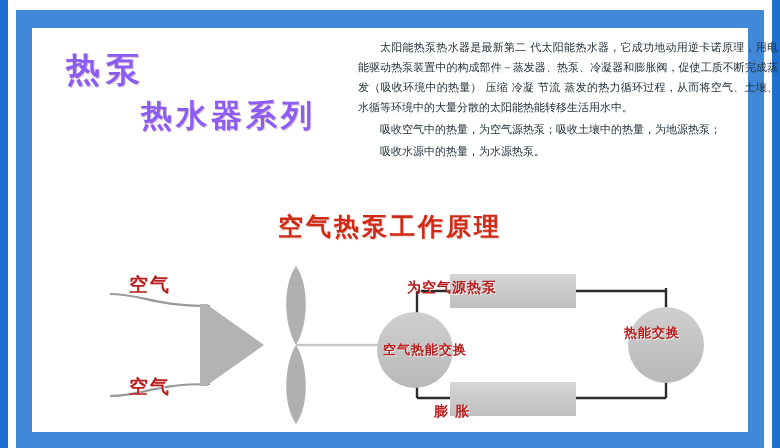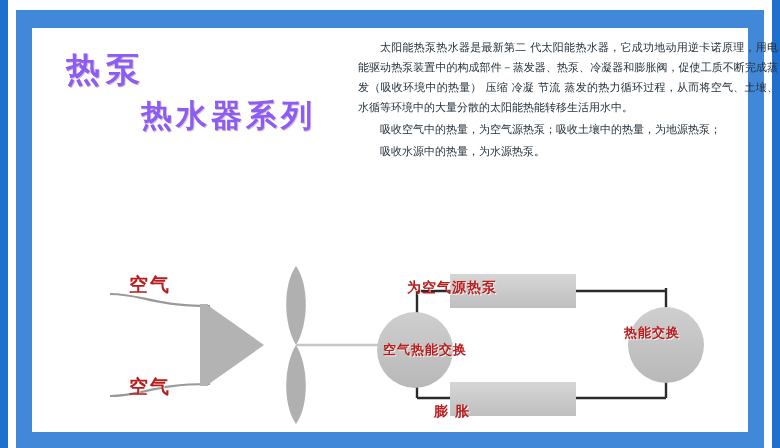--- a/index.html
+++ b/index.html
@@ -189,20 +189,21 @@
       <div class="line line1">热泵</div>
       <div class="line line2">热水器系列</div>
     </div>
 
     <div class="para-block">
       <p class="indent">太阳能热泵热水器是最新第二 代太阳能热水器，它成功地动用逆卡诺原理，用电能驱动热泵装置中的构成部件－蒸发器、热泵、冷凝器和膨胀阀，促使工质不断完成蒸发（吸收环境中的热量）  压缩  冷凝  节流  蒸发的热力循环过程，从而将空气、土壤、水循等环境中的大量分散的太阳能热能转移生活用水中。</p>
       <p class="indent">吸收空气中的热量，为空气源热泵；吸收土壤中的热量，为地源热泵；</p>
       <p class="indent">吸收水源中的热量，为水源热泵。</p>
     </div>
 
+    <div class="section-title">空气热泵工作原理</div>
 
     <div class="diagram">
 
       <svg width="716" height="186" viewBox="0 0 716 186">
         <defs>
           <linearGradient id="circGrad" x1="0" y1="0" x2="0" y2="1">
             <stop offset="0%" stop-color="#cfcfcf"></stop>
             <stop offset="100%" stop-color="#b8b8b8"></stop>
           </linearGradient>
           <linearGradient id="boxGrad" x1="0" y1="0" x2="0" y2="1">

